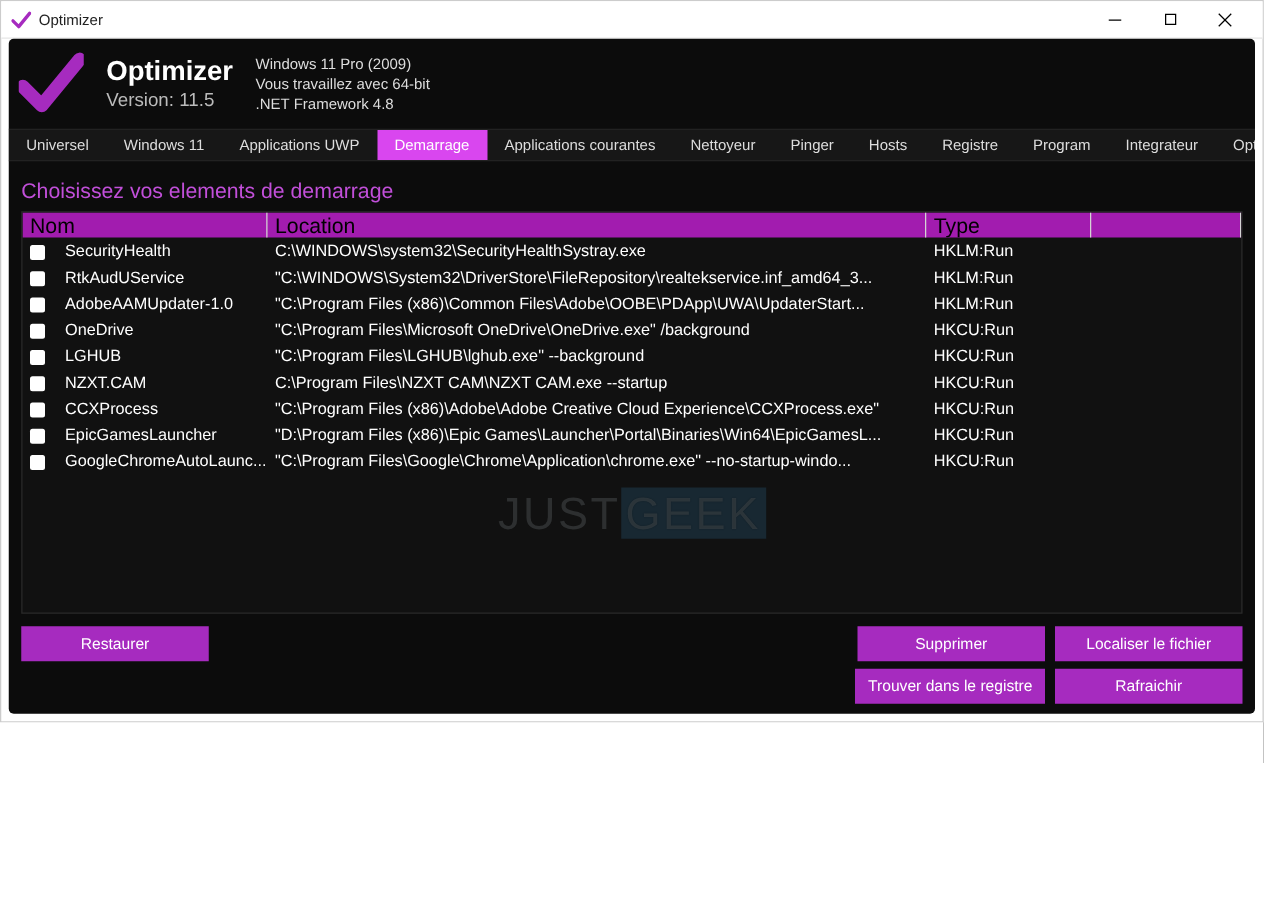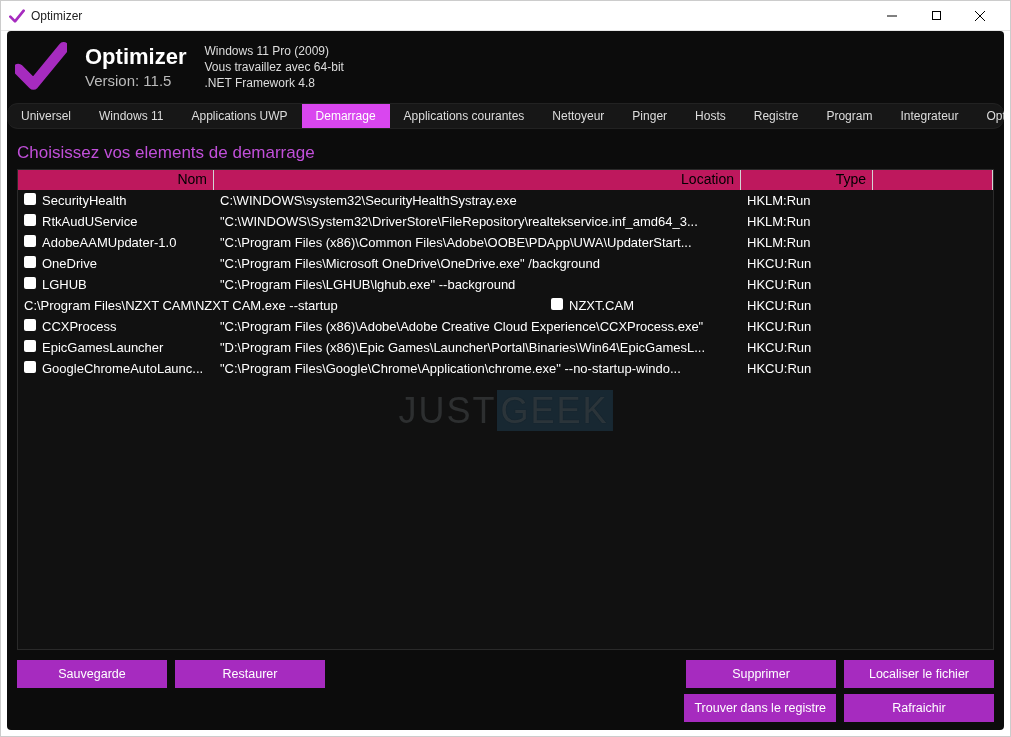--- a/index.html
+++ b/index.html
@@ -1,18 +1,18 @@
 <!DOCTYPE html>
 <html><head>
 <meta charset="utf-8">
 <style>
   * { box-sizing: border-box; margin: 0; padding: 0; font-family: "Segoe UI", Tahoma, sans-serif; }
   body { background: #fff; }
   .window {
-    width: 1011px; height: 737px; background: #fff; border: 1px solid #ccc;
+    width: 1011px; height: 578px; background: #fff; border: 1px solid #ccc;
     display: flex; flex-direction: column; position: relative;
   }
   .titlebar {
     height: 30px; display: flex; align-items: center; padding: 0 8px;
     background: #fff; border-bottom: 1px solid #e6e6e6;
   }
   .titlebar .tick-icon { width: 16px; height: 16px; margin-right: 6px; }
   .titlebar .title { font-size: 12px; color: #222; }
   .win-controls { margin-left: auto; display: flex; gap: 0; }
   .win-controls .ctrl {
@@ -26,40 +26,40 @@
   .app-header {
     display: flex; align-items: center; padding: 10px 14px 10px 8px; gap: 18px;
   }
   .big-tick { width: 52px; height: 52px; flex: 0 0 52px; }
   .app-title-block { display: flex; flex-direction: column; }
   .app-title { font-size: 22px; font-weight: 600; color: #fff; line-height: 1.1; }
   .app-version { font-size: 15px; color: #bbb; margin-top: 2px; }
   .sysinfo { font-size: 12px; color: #ddd; line-height: 1.35; }
   .tabs {
     display: flex; background: #171717; border-top: 1px solid #222; border-bottom: 1px solid #222;
-    height: 26px; align-items: stretch; border-radius: 11px;
+    height: 26px; align-items: stretch;
   }
   .tab {
     padding: 0 14px; font-size: 12px; color: #ddd; display: flex; align-items: center;
     cursor: pointer; white-space: nowrap;
   }
   .tab.active { background: #d946ef; color: #fff; font-weight: 400; }
   .content { flex: 1; padding: 14px 10px 8px 10px; display: flex; flex-direction: column; position: relative; }
   .section-title { font-size: 17px; color: #c14fd9; margin-bottom: 6px; }
   .table-wrap { flex: 1; border: 1px solid #2a2a2a; background: #111; display: flex; flex-direction: column; overflow: hidden; position: relative; }
-  .thead { display: flex; background: #be185d; color: #000; font-size: 14px; font-weight: 400; height: 20px; text-align: right; }
+  .thead { display: flex; background: #a21caf; color: #000; font-size: 17px; font-weight: 400; height: 20px; }
   .th, .td { padding: 1px 6px; overflow: hidden; text-overflow: ellipsis; white-space: nowrap; }
   .th { border-right: 1px solid #d4d4d4; }
   .col-name { width: 196px; flex: 0 0 196px; }
   .col-loc  { flex: 1 1 auto; min-width: 0; }
   .col-type { width: 132px; flex: 0 0 132px; }
   .col-end  { width: 120px; flex: 0 0 120px; }
   .tbody { flex: 1; overflow: auto; }
   .trow { display: flex; color: #fff; font-size: 13px; height: 21px; align-items: center; }
-  .trow .td { display: flex; align-items: flex-start; gap: 6px; }
+  .trow .td { display: flex; align-items: flex-end; gap: 16px; }
   .chk { width: 12px; height: 12px; background: #fff; border-radius: 2px; flex: 0 0 12px; }
   .watermark {
     position: absolute; top: 220px; left: 50%; transform: translateX(-50%);
     font-size: 36px; font-weight: 400; letter-spacing: 2px;
     color: rgba(120,125,130,0.28); pointer-events: none;
   }
   .watermark .geek {
     background: rgba(40,90,120,0.32); padding: 0 4px;
     text-shadow: 0 0 1px rgba(0,0,0,0.4);
   }
@@ -184,25 +184,25 @@
             <div class="trow">
               <div class="td col-name">
                 <div class="chk"></div>
                 <span>LGHUB</span>
               </div>
               <div class="td col-loc">"C:\Program Files\LGHUB\lghub.exe" --background</div>
               <div class="td col-type">HKCU:Run</div>
               <div class="td col-end"></div>
             </div>
             <div class="trow">
+              <div class="td col-name">
+                <div class="chk"></div>
+                <span>NZXT.CAM</span>
+              </div>
               <div class="td col-loc">C:\Program Files\NZXT CAM\NZXT CAM.exe --startup</div>
-              <div class="td col-name">
-                <div class="chk"></div>
-                <span>NZXT.CAM</span>
-              </div>
               <div class="td col-type">HKCU:Run</div>
               <div class="td col-end"></div>
             </div>
             <div class="trow">
               <div class="td col-name">
                 <div class="chk"></div>
                 <span>CCXProcess</span>
               </div>
               <div class="td col-loc">"C:\Program Files (x86)\Adobe\Adobe Creative Cloud Experience\CCXProcess.exe"</div>
               <div class="td col-type">HKCU:Run</div>
@@ -226,21 +226,20 @@
               <div class="td col-type">HKCU:Run</div>
               <div class="td col-end"></div>
             </div>
           </div>
         <div class="watermark">
           <span>JUST</span><span class="geek">GEEK</span>
         </div>
       </div>
 
       <div class="button-row">
-        <div class="btn">Sauvegarde</div>
         <div class="btn">Restaurer</div>
         <div class="spacer"></div>
         <div class="btn sm">Supprimer</div>
         <div class="btn sm">Localiser le fichier</div>
       </div>
       <div class="row2">
         <div class="btn sm">Trouver dans le registre</div>
         <div class="btn sm">Rafraichir</div>
       </div>
     </div>

